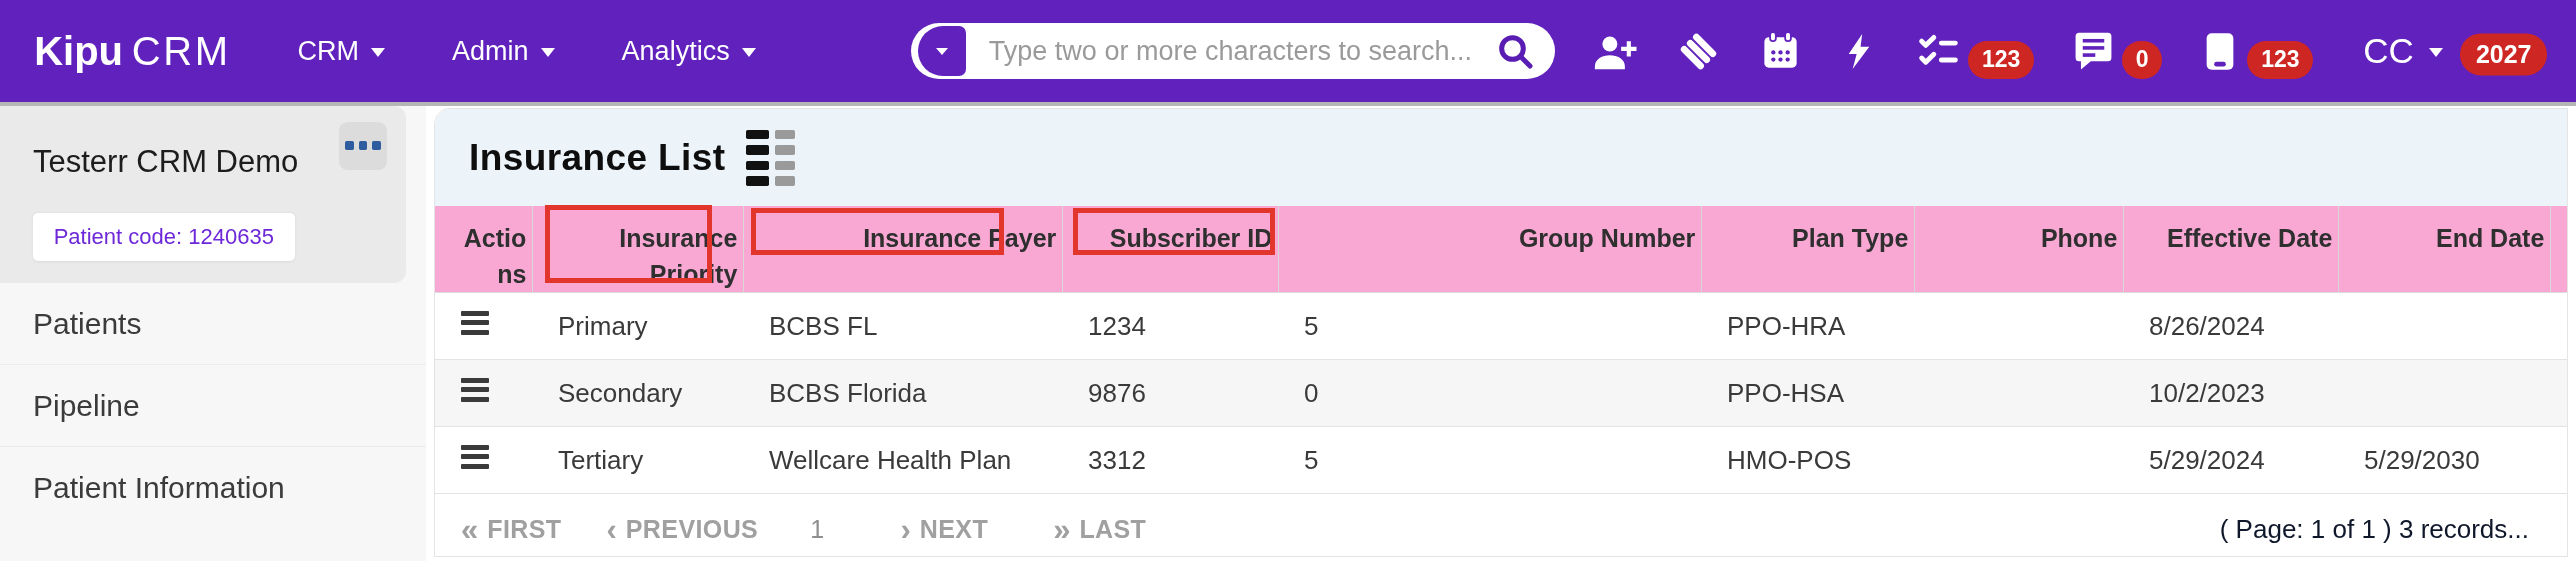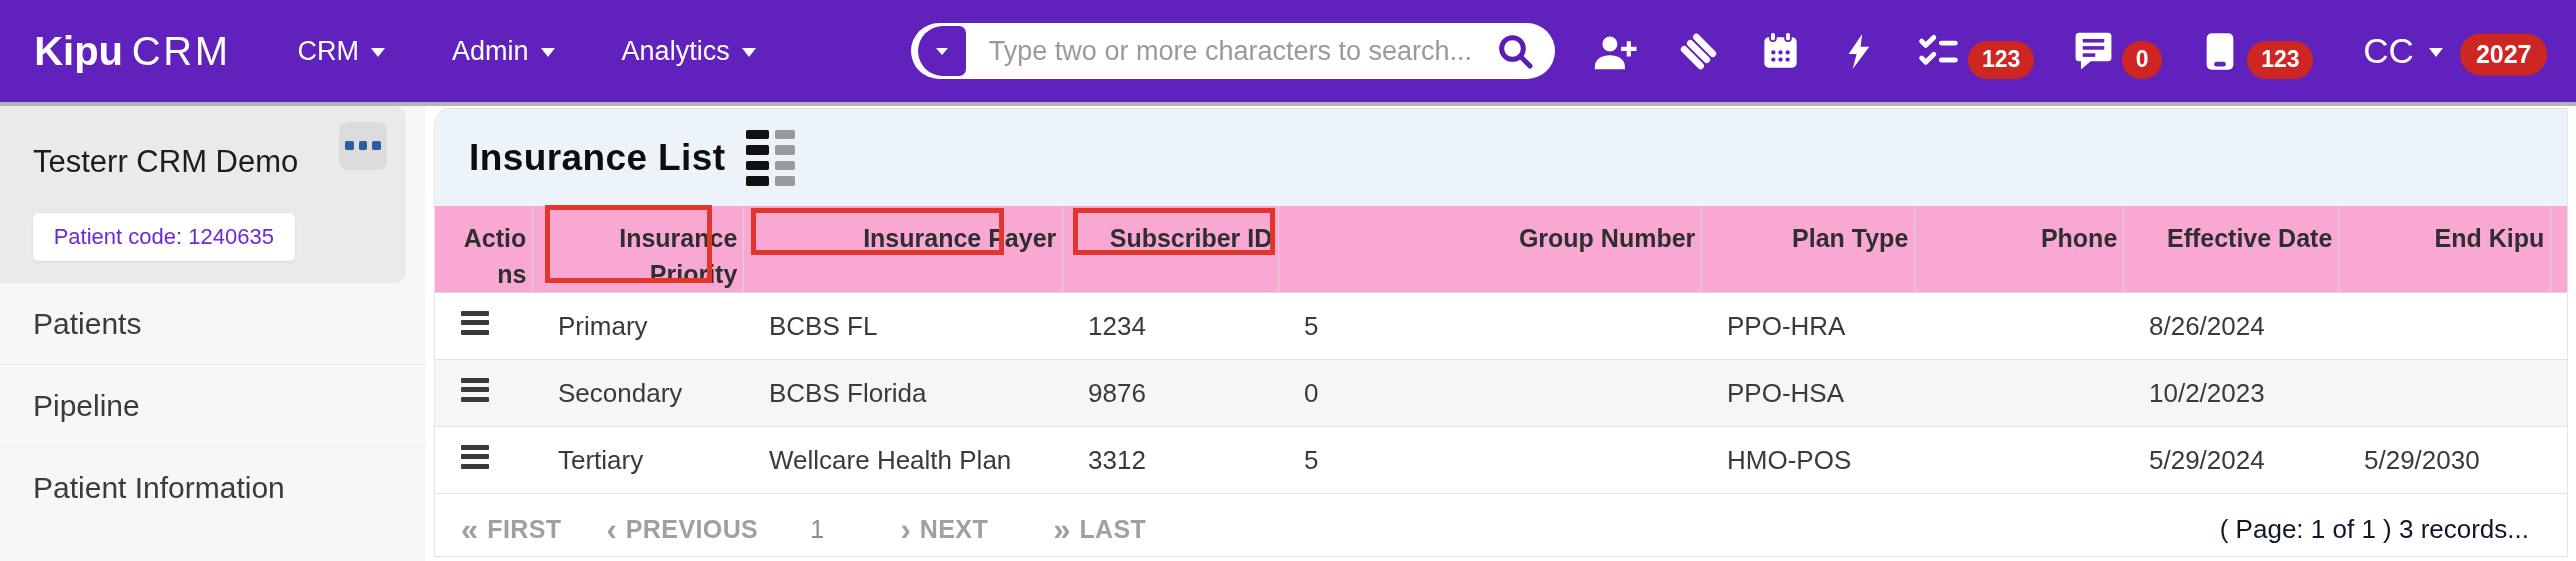--- a/index.html
+++ b/index.html
@@ -274,21 +274,21 @@
       <thead>
         <tr>
           <th class="th-actions">Actions</th>
           <th>Insurance Priority</th>
           <th>Insurance Payer</th>
           <th>Subscriber ID</th>
           <th>Group Number</th>
           <th>Plan Type</th>
           <th>Phone</th>
           <th>Effective Date</th>
-          <th>End Kipu</th>
+          <th>End Date</th>
           <th class="no-sep"></th>
         </tr>
       </thead>
       <tbody>
         <tr>
           <td><span class="hamburger"><i></i><i></i><i></i></span></td>
           <td>Primary</td>
           <td>BCBS FL</td>
           <td>1234</td>
           <td>5</td>

